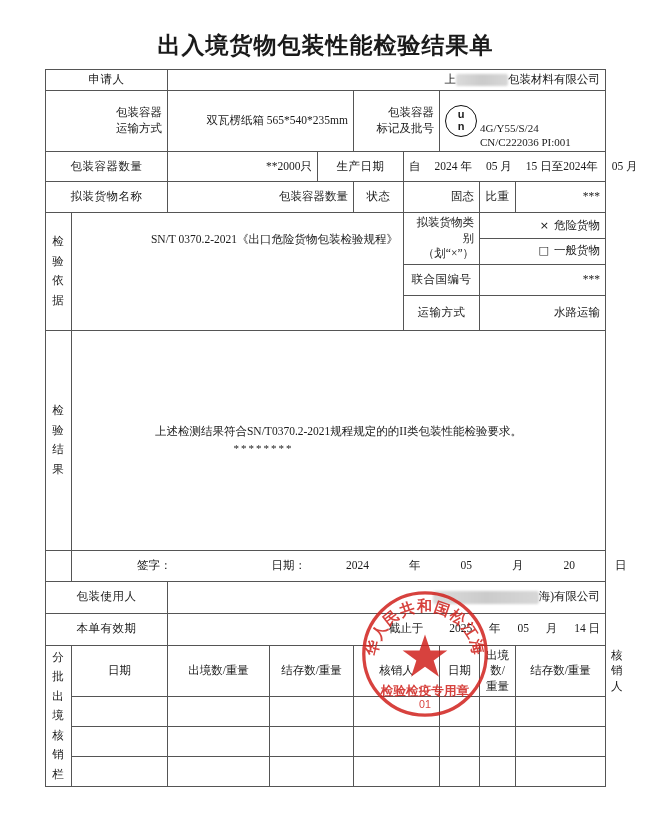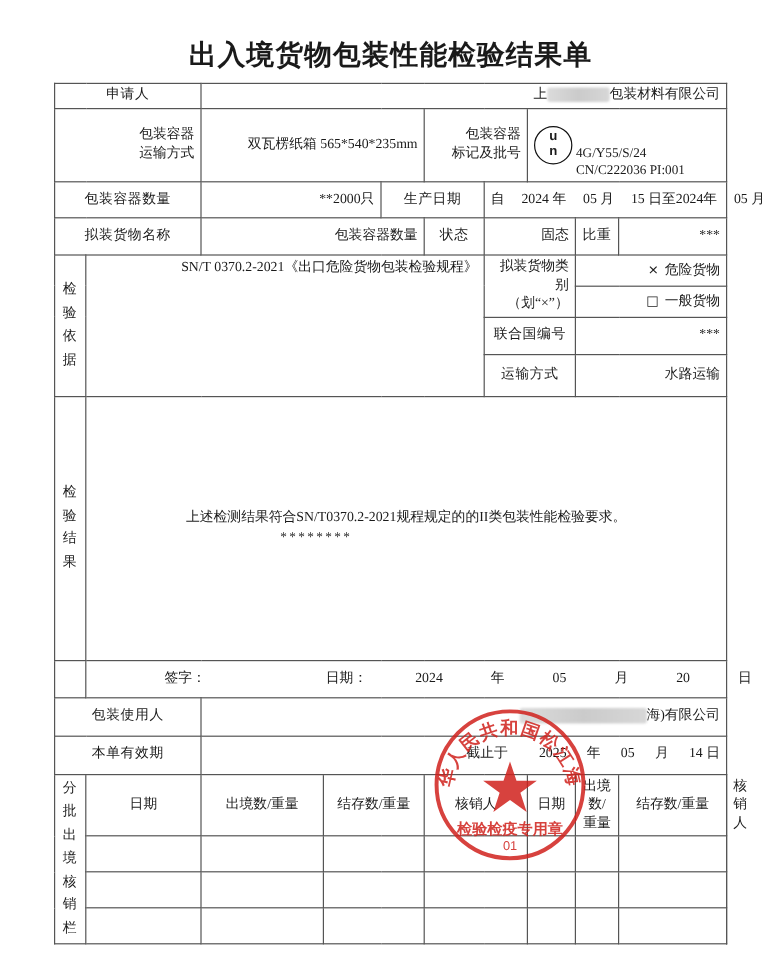--- a/index.html
+++ b/index.html
@@ -246,21 +246,21 @@
       <td class="val">***</td>
     </tr>
 
     <tr>
       <td class="vert" rowspan="4">
         <span>检</span>
         <span>验</span>
         <span>依</span>
         <span>据</span>
       </td>
-      <td class="val" colspan="5" rowspan="4" style="vertical-align:top;padding-top:3px">SN/T 0370.2-2021《出口危险货物包装检验规程》</td>
+      <td class="val" colspan="5" rowspan="4" style="vertical-align:top;padding-top:19px">SN/T 0370.2-2021《出口危险货物包装检验规程》</td>
       <td class="lbl-2line" colspan="2" rowspan="2">
         <div>拟装货物类别</div>
         <div>（划“×”）</div>
       </td>
       <td class="val" colspan="2" style="height:19px">
         <span class="chk">×</span><span>危险货物</span>
       </td>
     </tr>
     <tr>
       <td class="val" colspan="2" style="height:19px">

